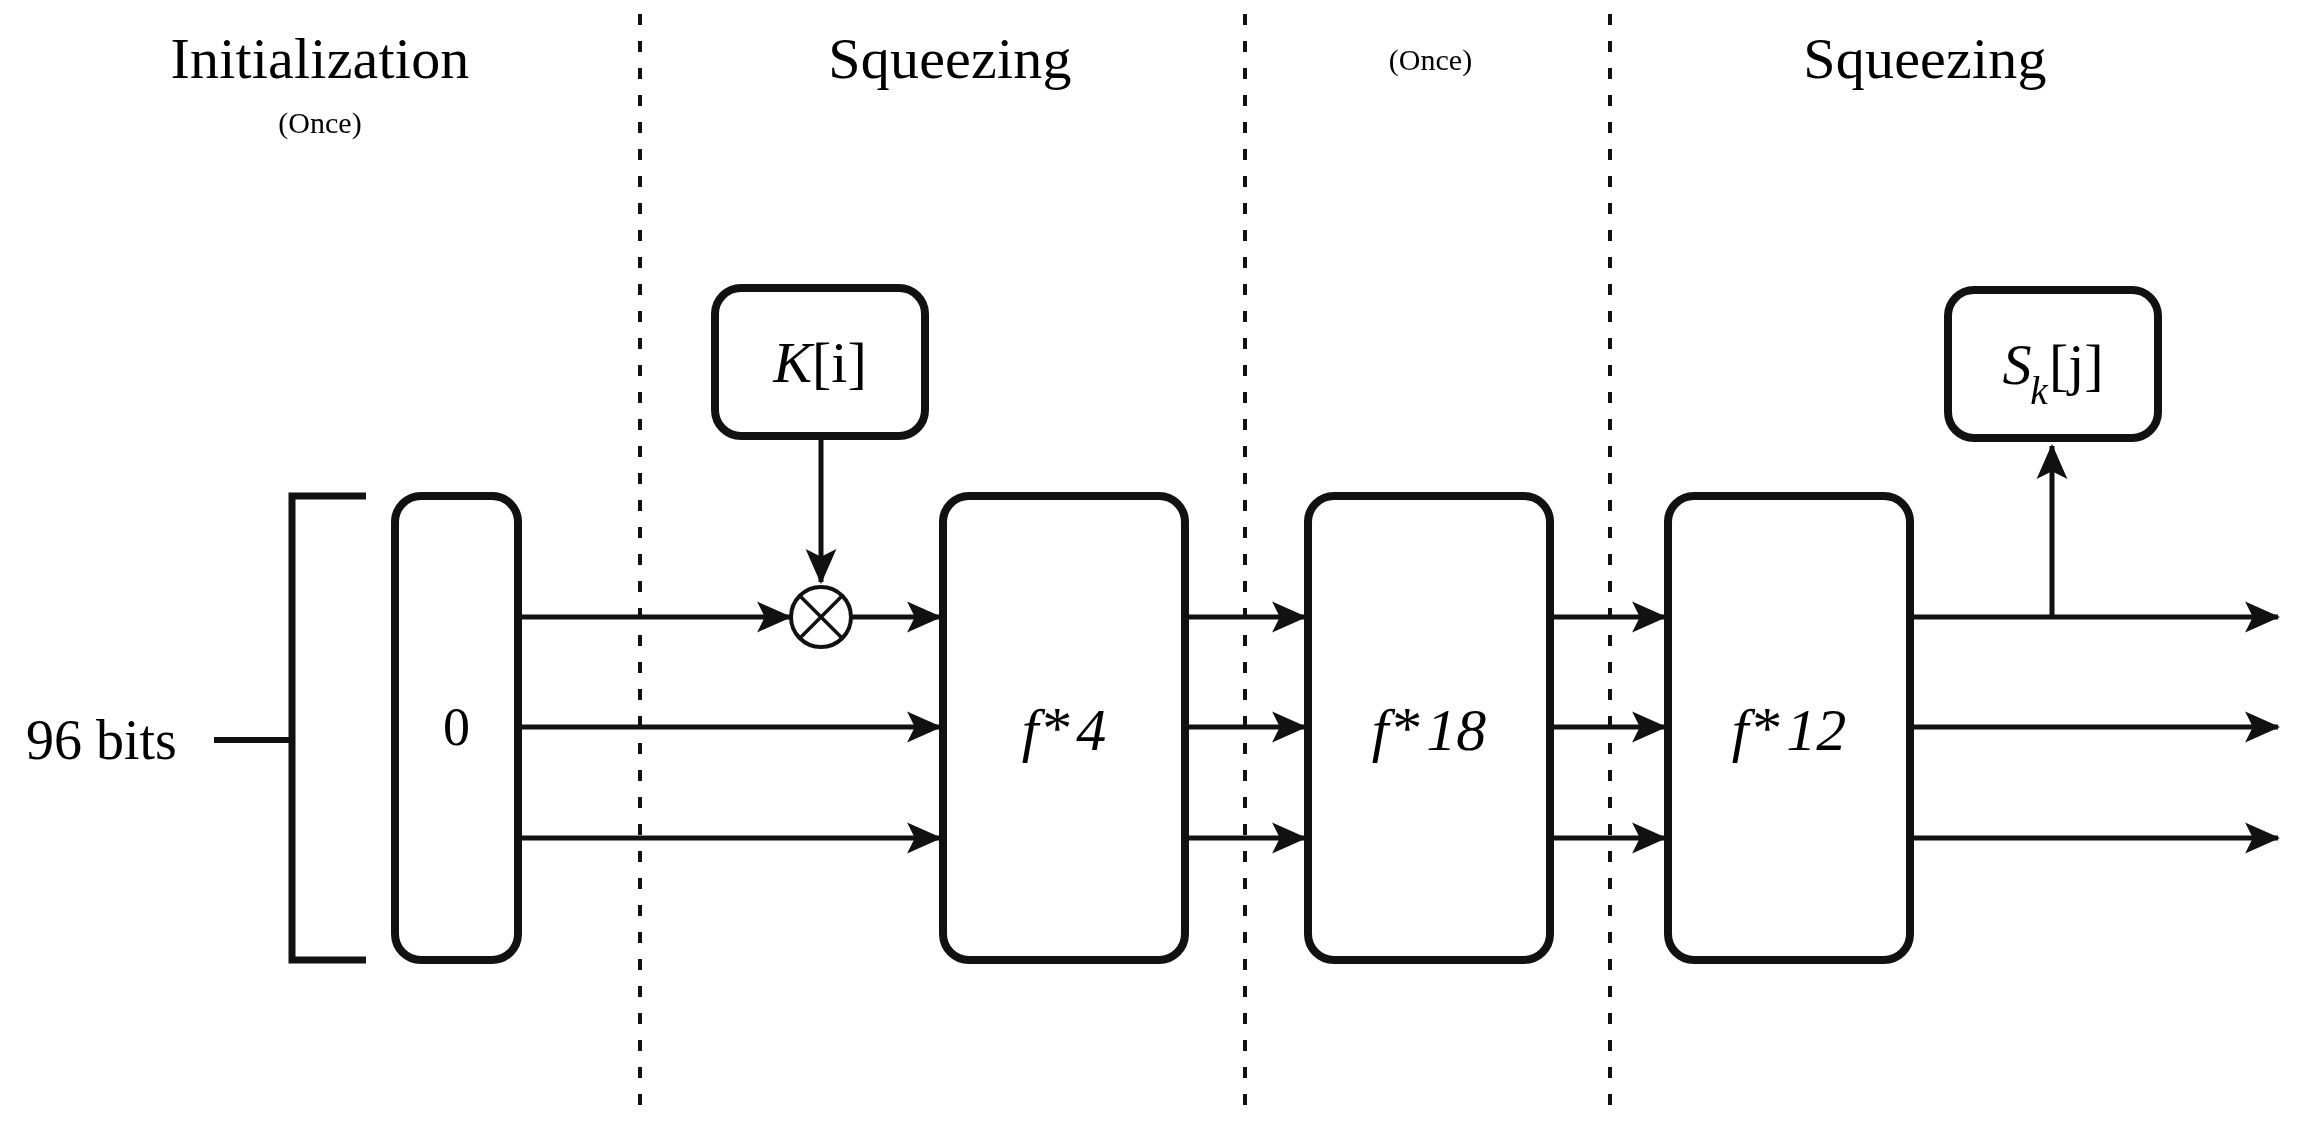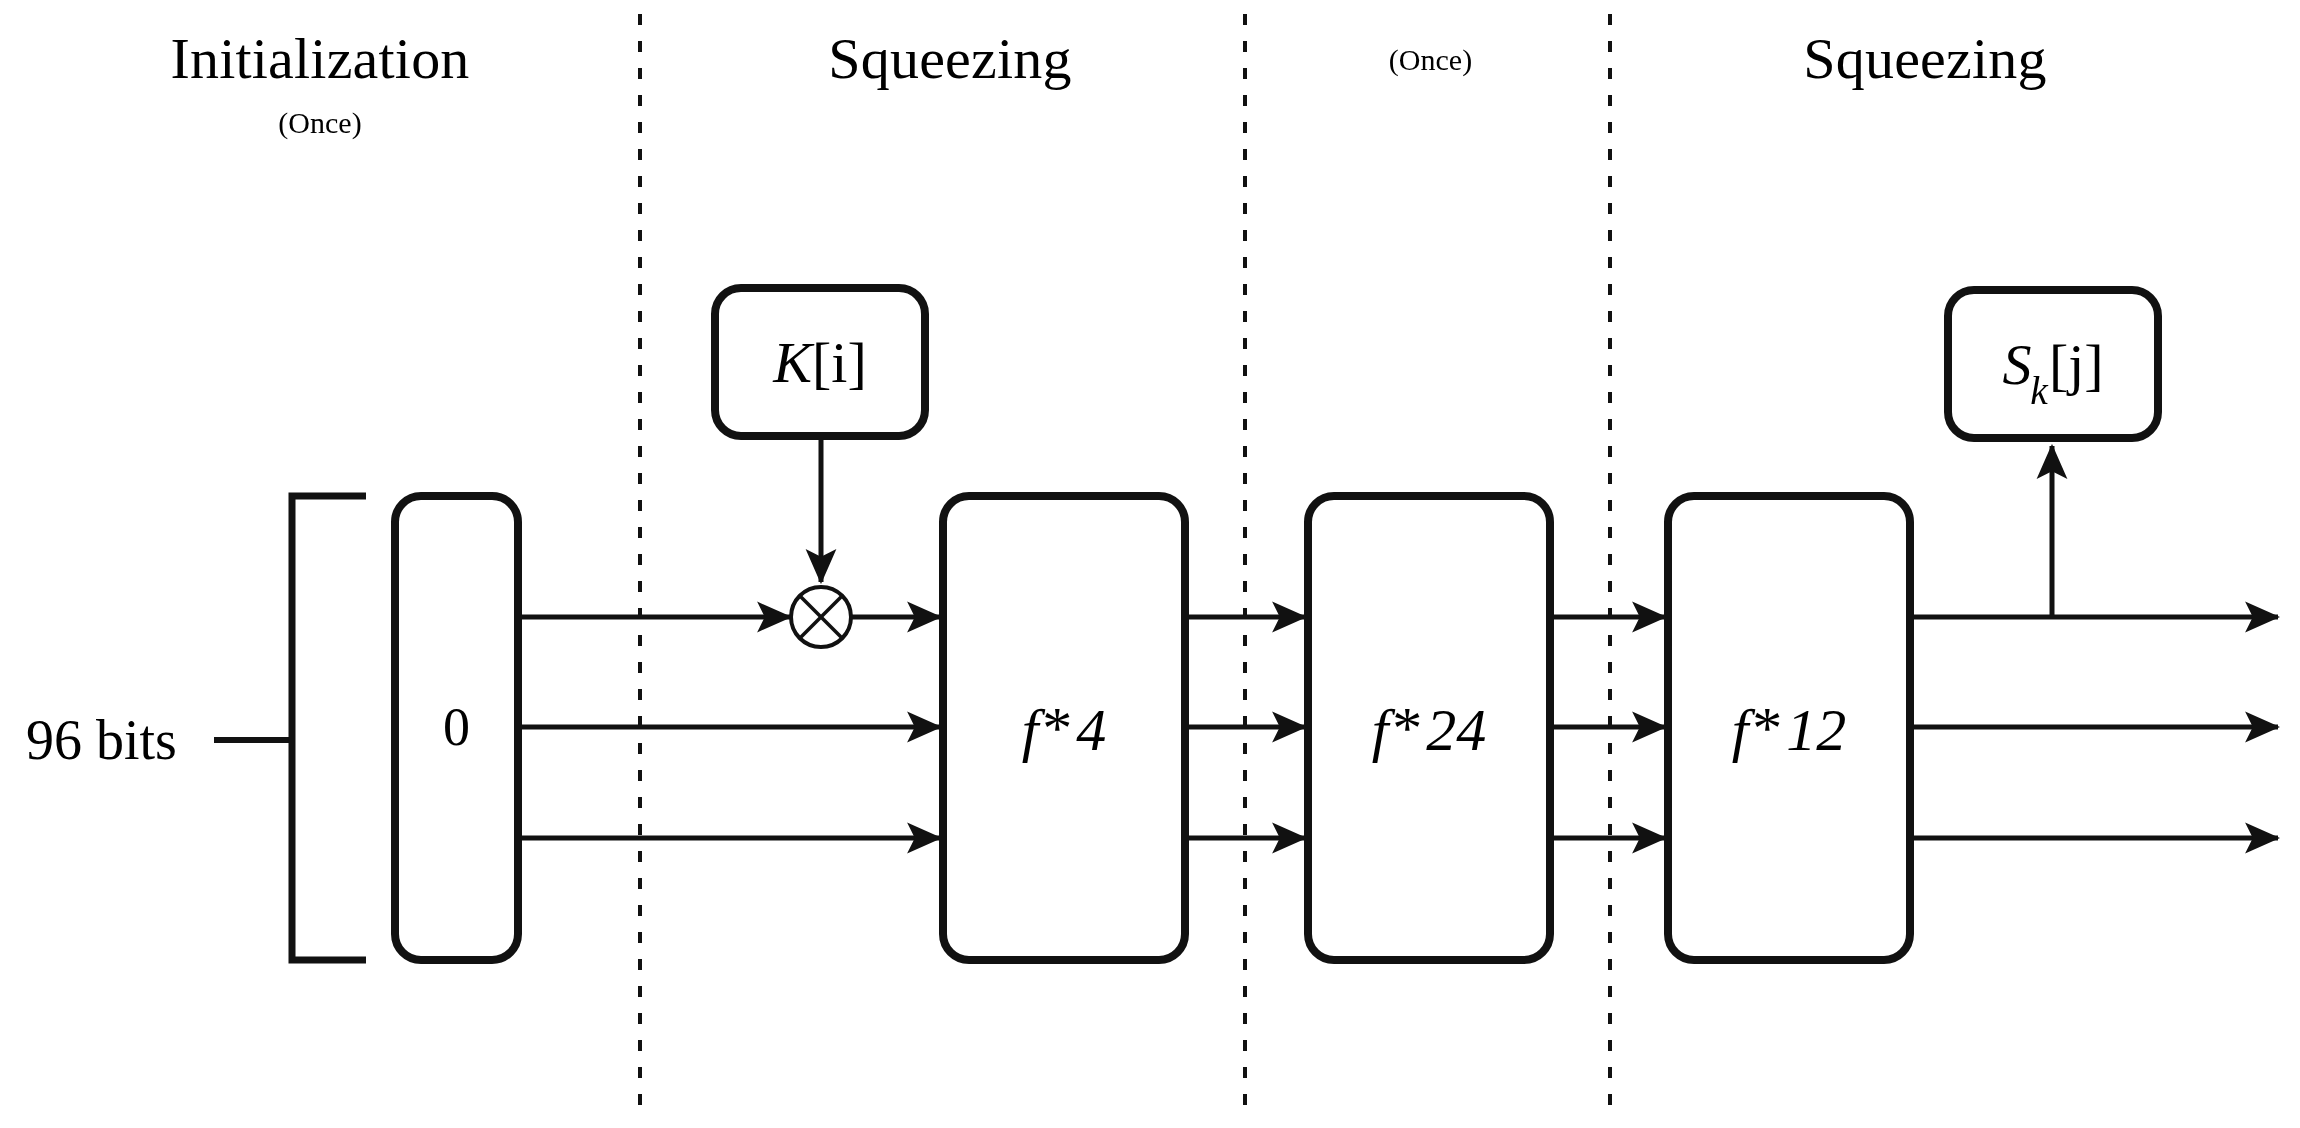--- a/index.html
+++ b/index.html
@@ -171,20 +171,20 @@
 
   <div class="box-text" style="left:1948px; top:336px; width:210px; font-size:58px;">
     <span class="it">S</span><span class="sub">k</span><span class="up">[j]</span>
   </div>
 
   <div class="box-text fbox-text" style="left:943px; top:700px; width:242px;">
     <span class="it">f</span><span class="ast">*</span><span class="it">4</span>
   </div>
 
   <div class="box-text fbox-text" style="left:1308px; top:700px; width:242px;">
-    <span class="it">f</span><span class="ast">*</span><span class="it">24</span>
+    <span class="it">f</span><span class="ast">*</span><span class="it">18</span>
   </div>
 
   <div class="box-text fbox-text" style="left:1668px; top:700px; width:242px;">
     <span class="it">f</span><span class="ast">*</span><span class="it">12</span>
   </div>
 
 </div>
 
 </body></html>

